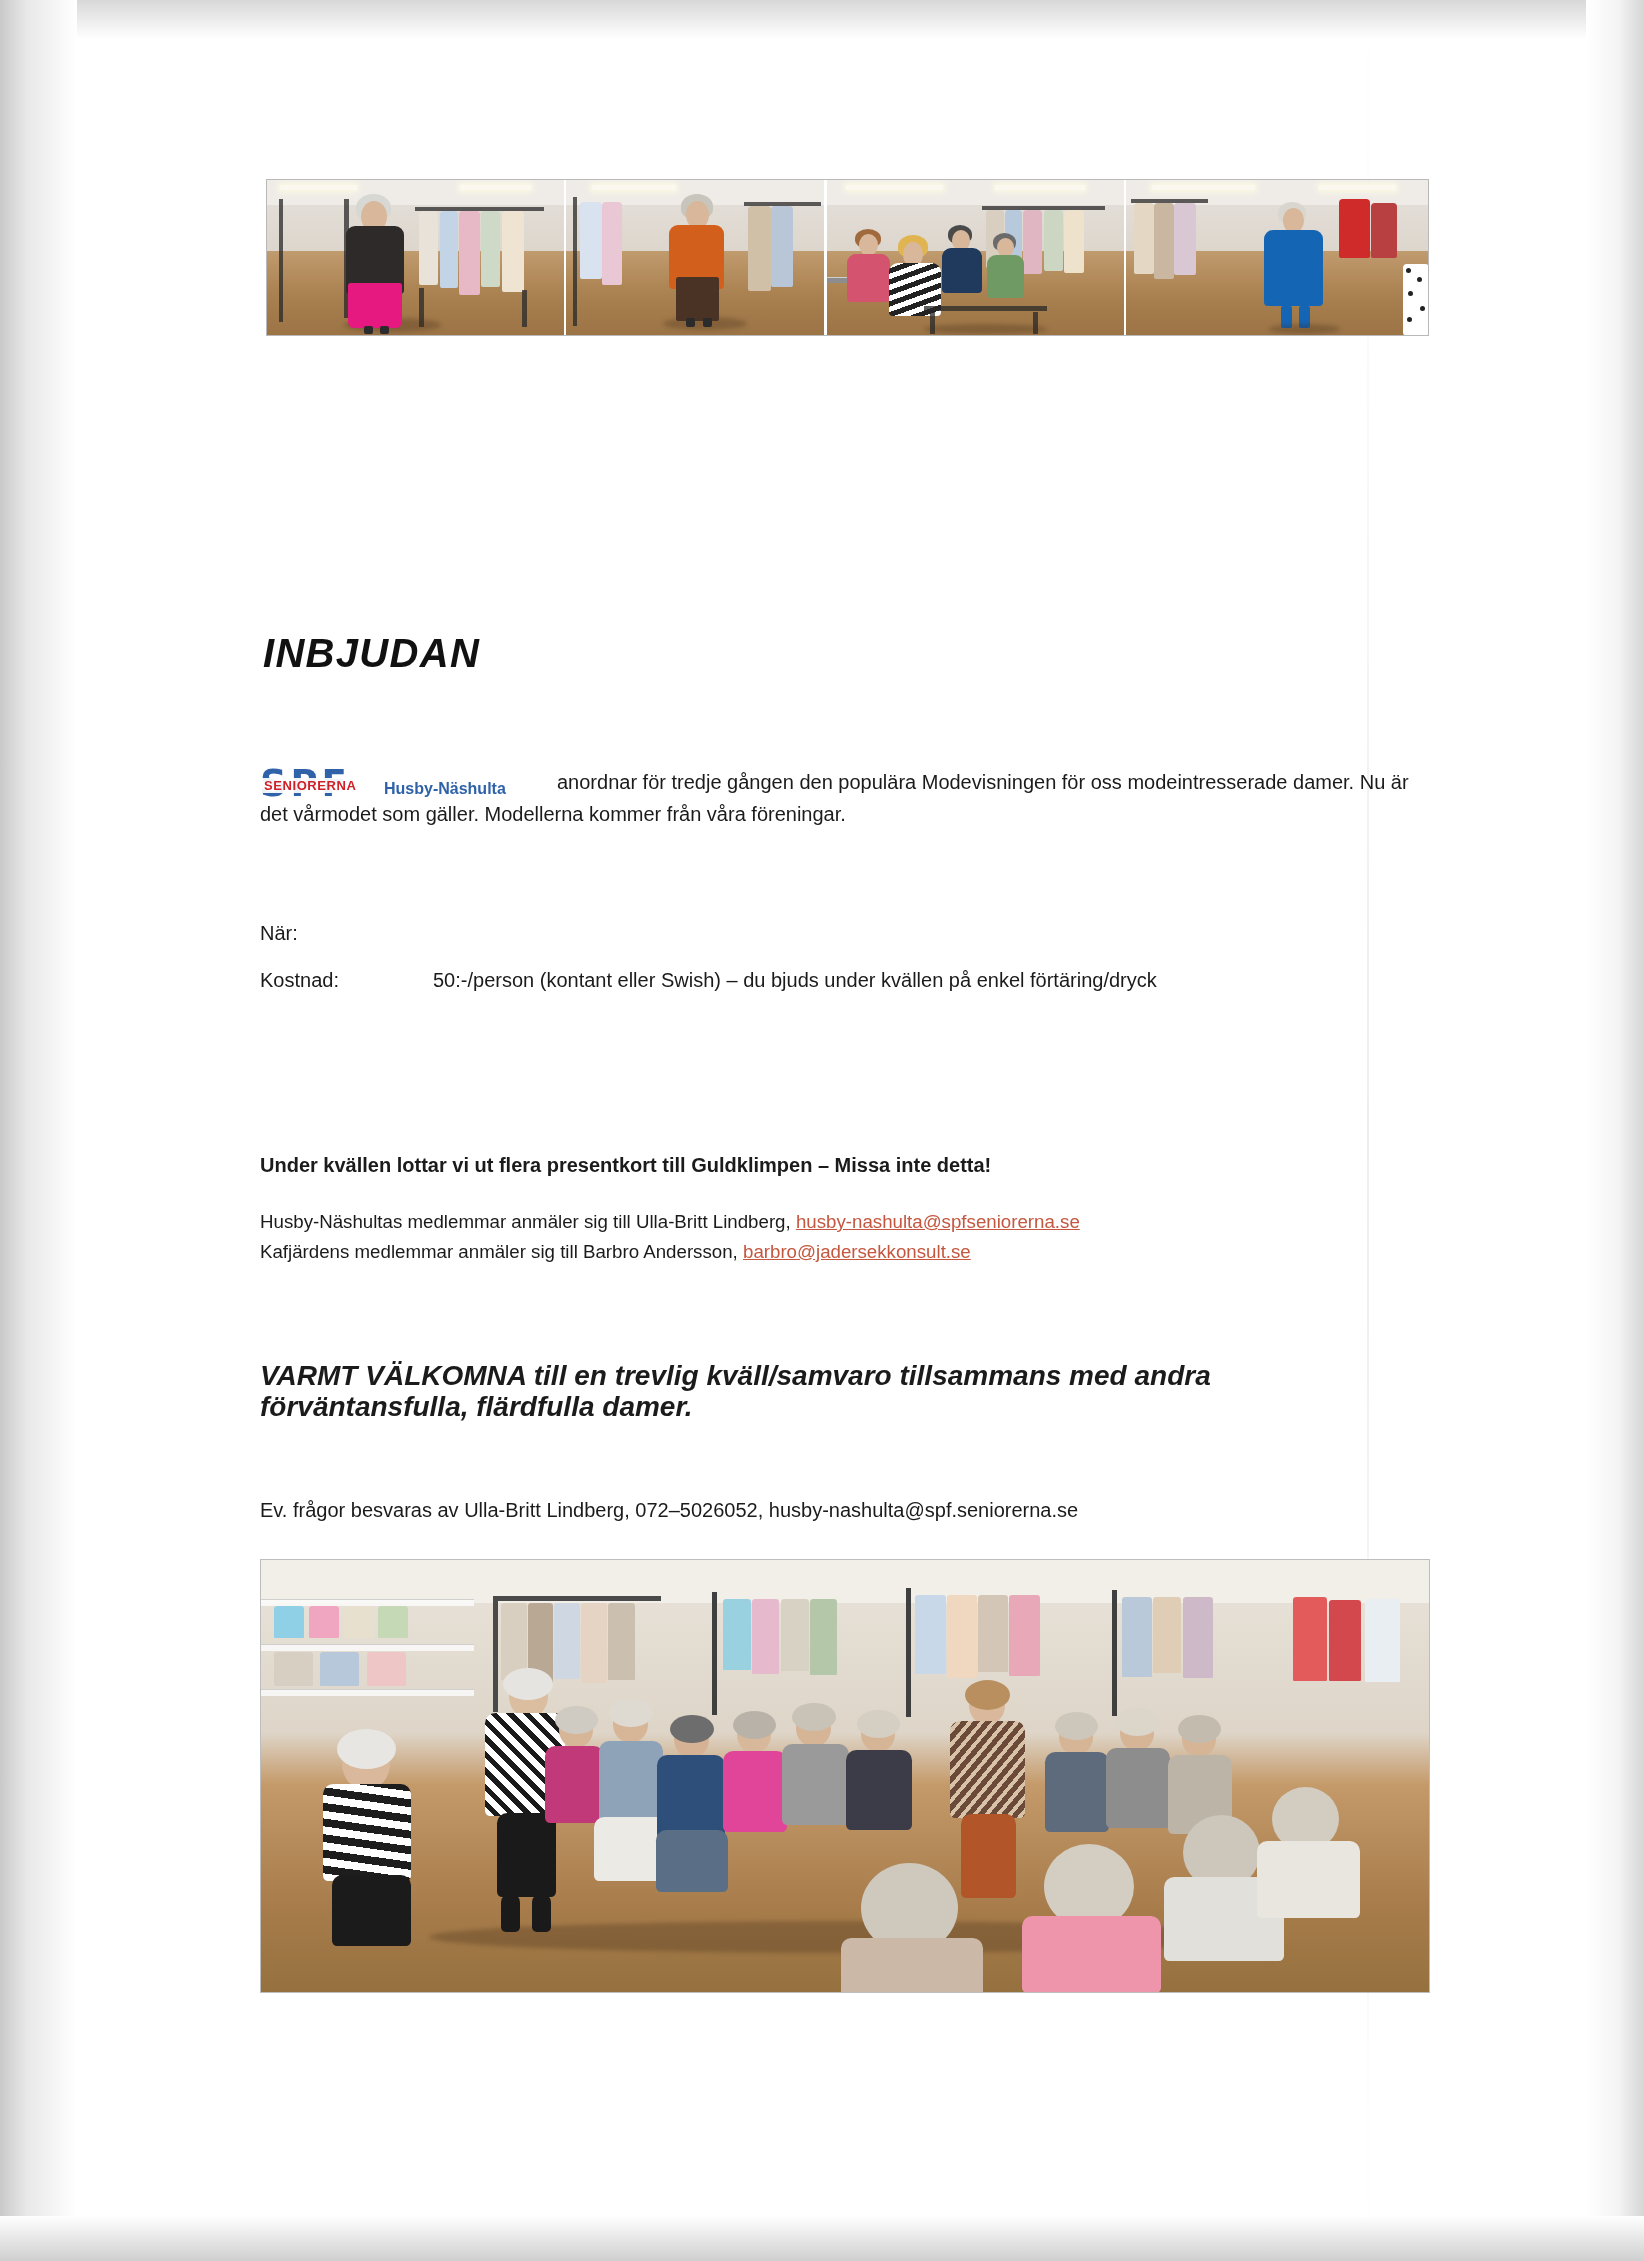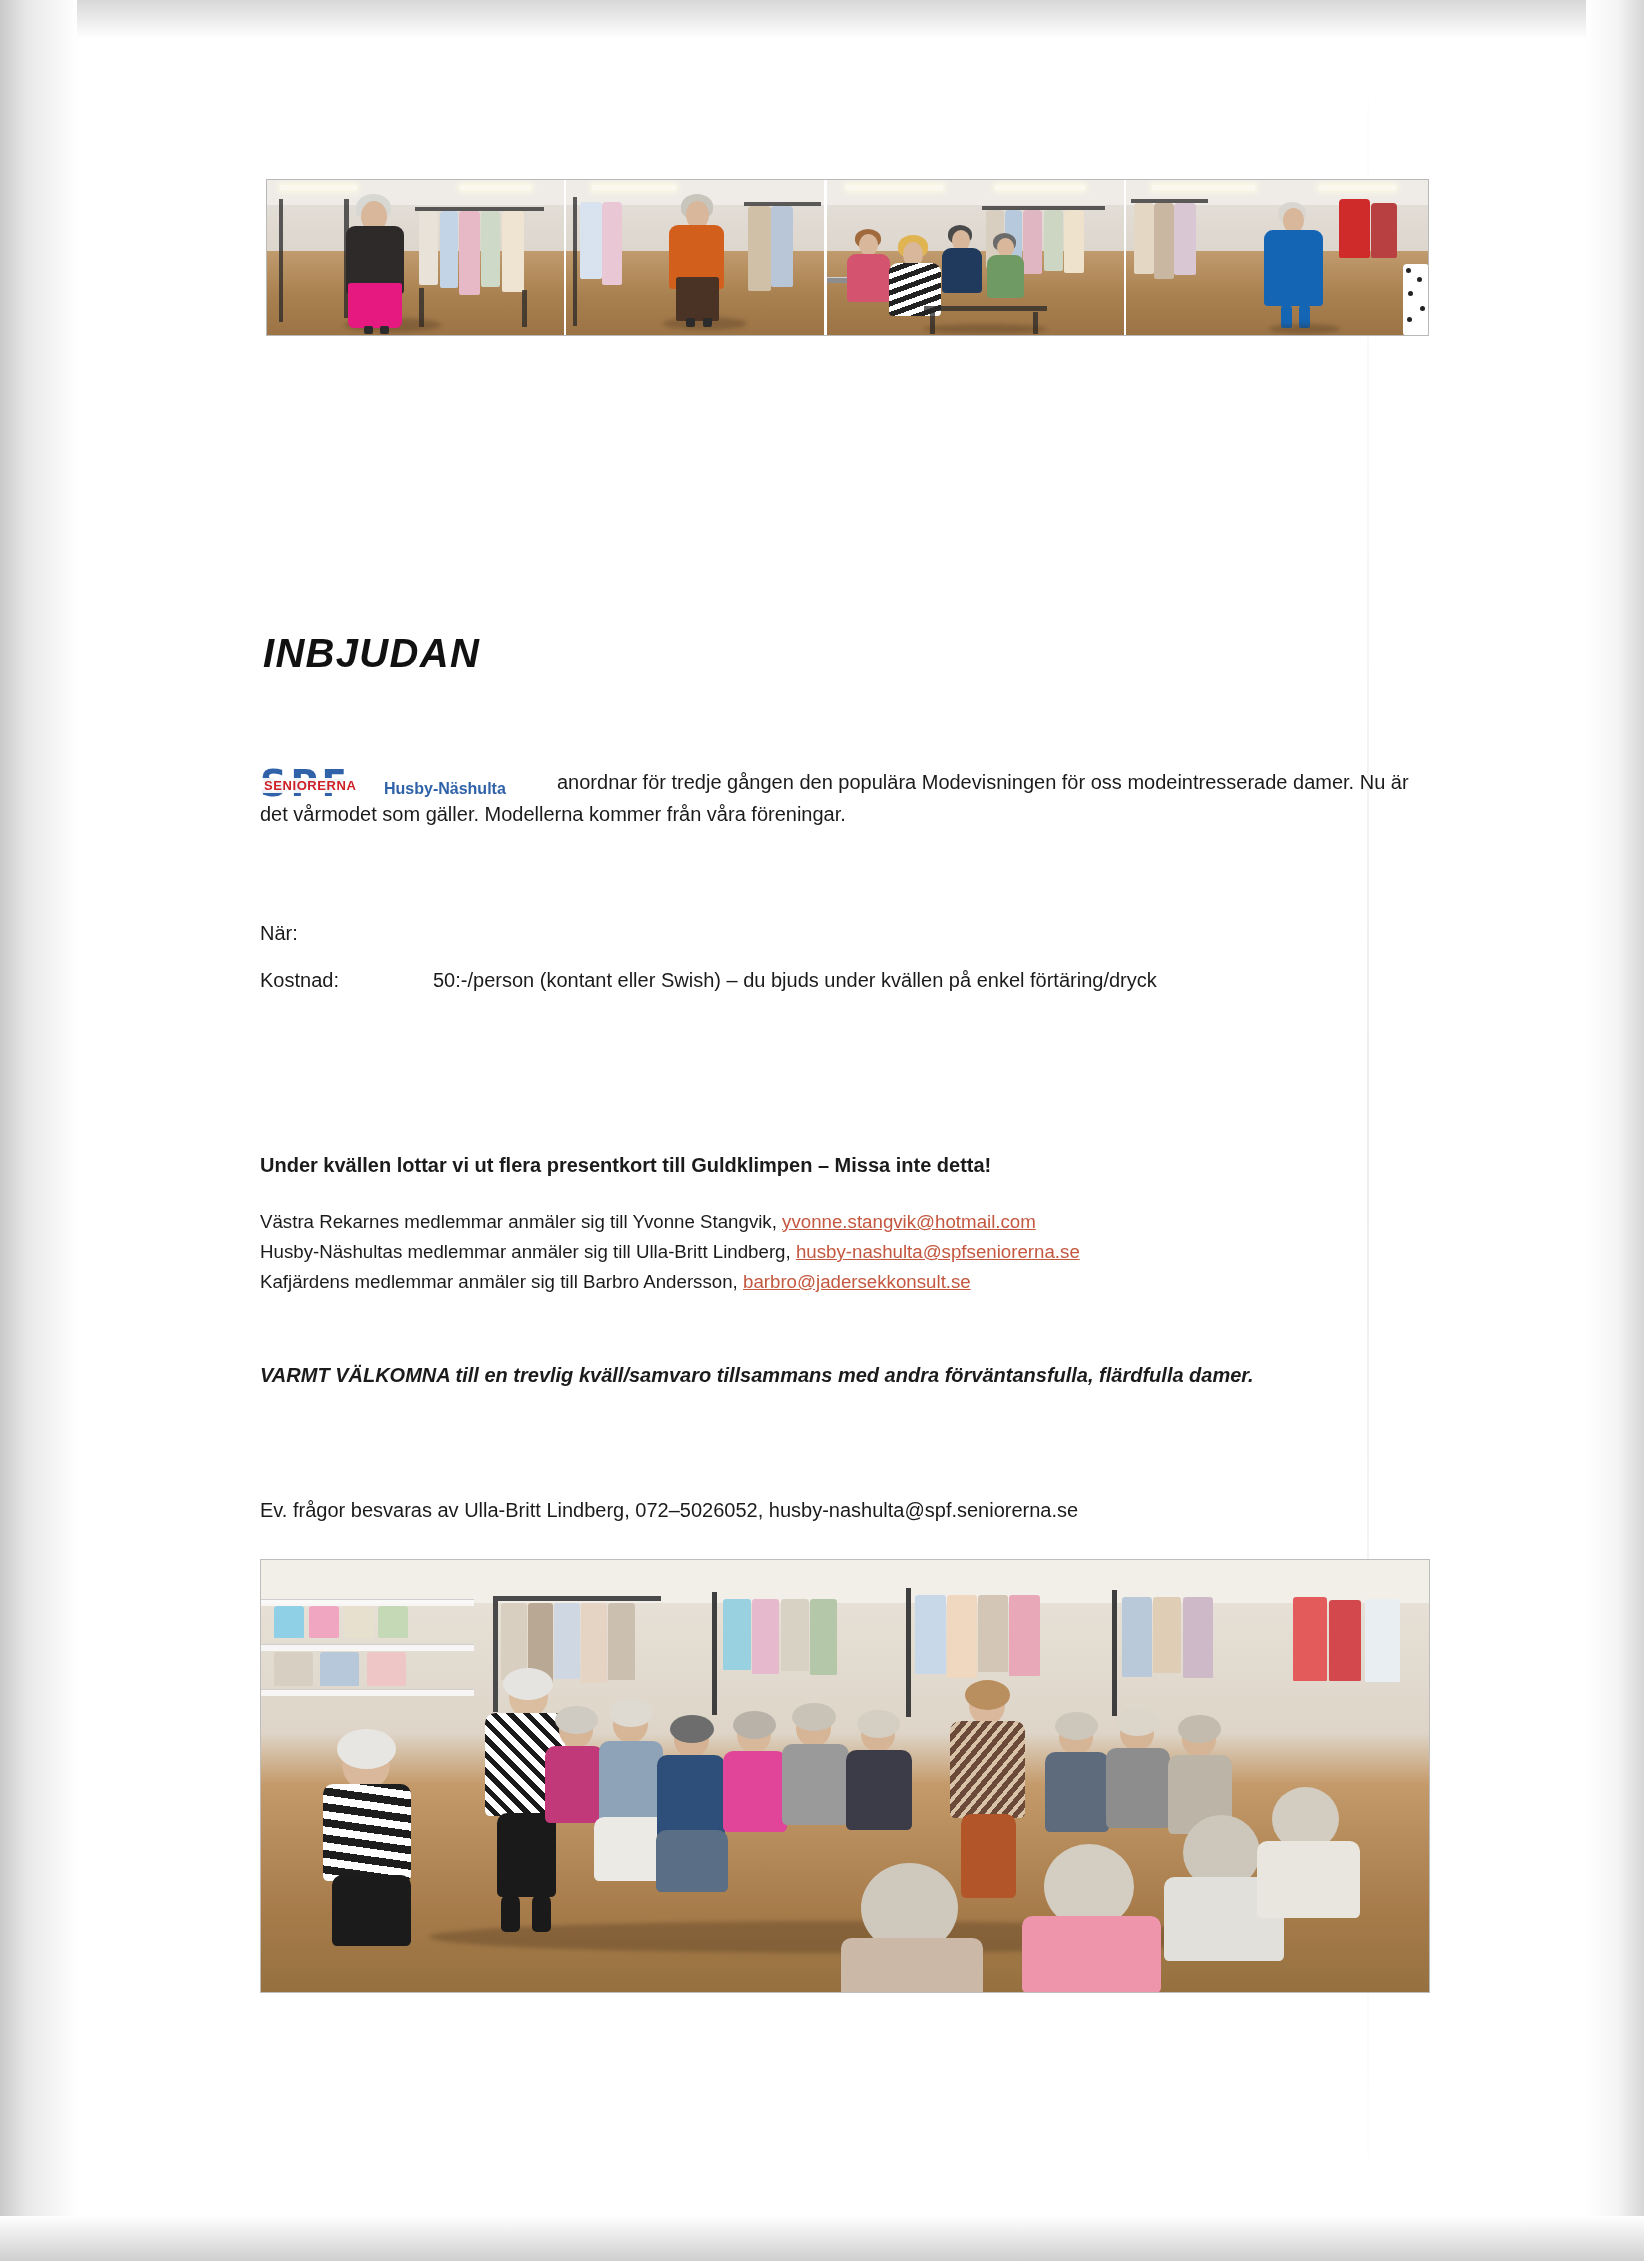--- a/index.html
+++ b/index.html
@@ -224,21 +224,21 @@
   .signups .mail {
     color: #c4573f;
     text-decoration: underline;
   }
 
   .welcome {
     position: absolute;
     left: 260px;
     top: 1360px;
     width: 1045px;
-    font-size: 20px;
+    font-size: 28px;
     font-weight: bold;
     font-style: italic;
     line-height: 31px;
   }
 
   .questions {
     position: absolute;
     left: 260px;
     top: 1496px;
     width: 1180px;
@@ -432,23 +432,20 @@
         <b></b><span>50:-/person (kontant eller Swish) – du bjuds under kvällen på enkel förtäring/dryck</span>
       </div>
     </div>
 
   </div>
 
   <div class="lottery">Under kvällen lottar vi ut flera presentkort till Guldklimpen – Missa inte detta!</div>
 
   <div class="signups">
     <div>
-      <span>Västra Rekarnes medlemmar anmäler sig till Yvonne Stangvik, </span><a class="mail" href="#">yvonne.stangvik@hotmail.com</a>
-    </div>
-    <div>
       <span>Husby-Näshultas medlemmar anmäler sig till Ulla-Britt Lindberg, </span><a class="mail" href="#">husby-nashulta@spfseniorerna.se</a>
     </div>
     <div>
       <span>Kafjärdens medlemmar anmäler sig till Barbro Andersson, </span><a class="mail" href="#">barbro@jadersekkonsult.se</a>
     </div>
   </div>
 
   <div class="welcome">VARMT VÄLKOMNA till en trevlig kväll/samvaro tillsammans med andra förväntansfulla, flärdfulla damer.</div>
 
   <div class="questions">Ev. frågor besvaras av Ulla-Britt Lindberg, 072–5026052, husby-nashulta@spf.seniorerna.se</div>

